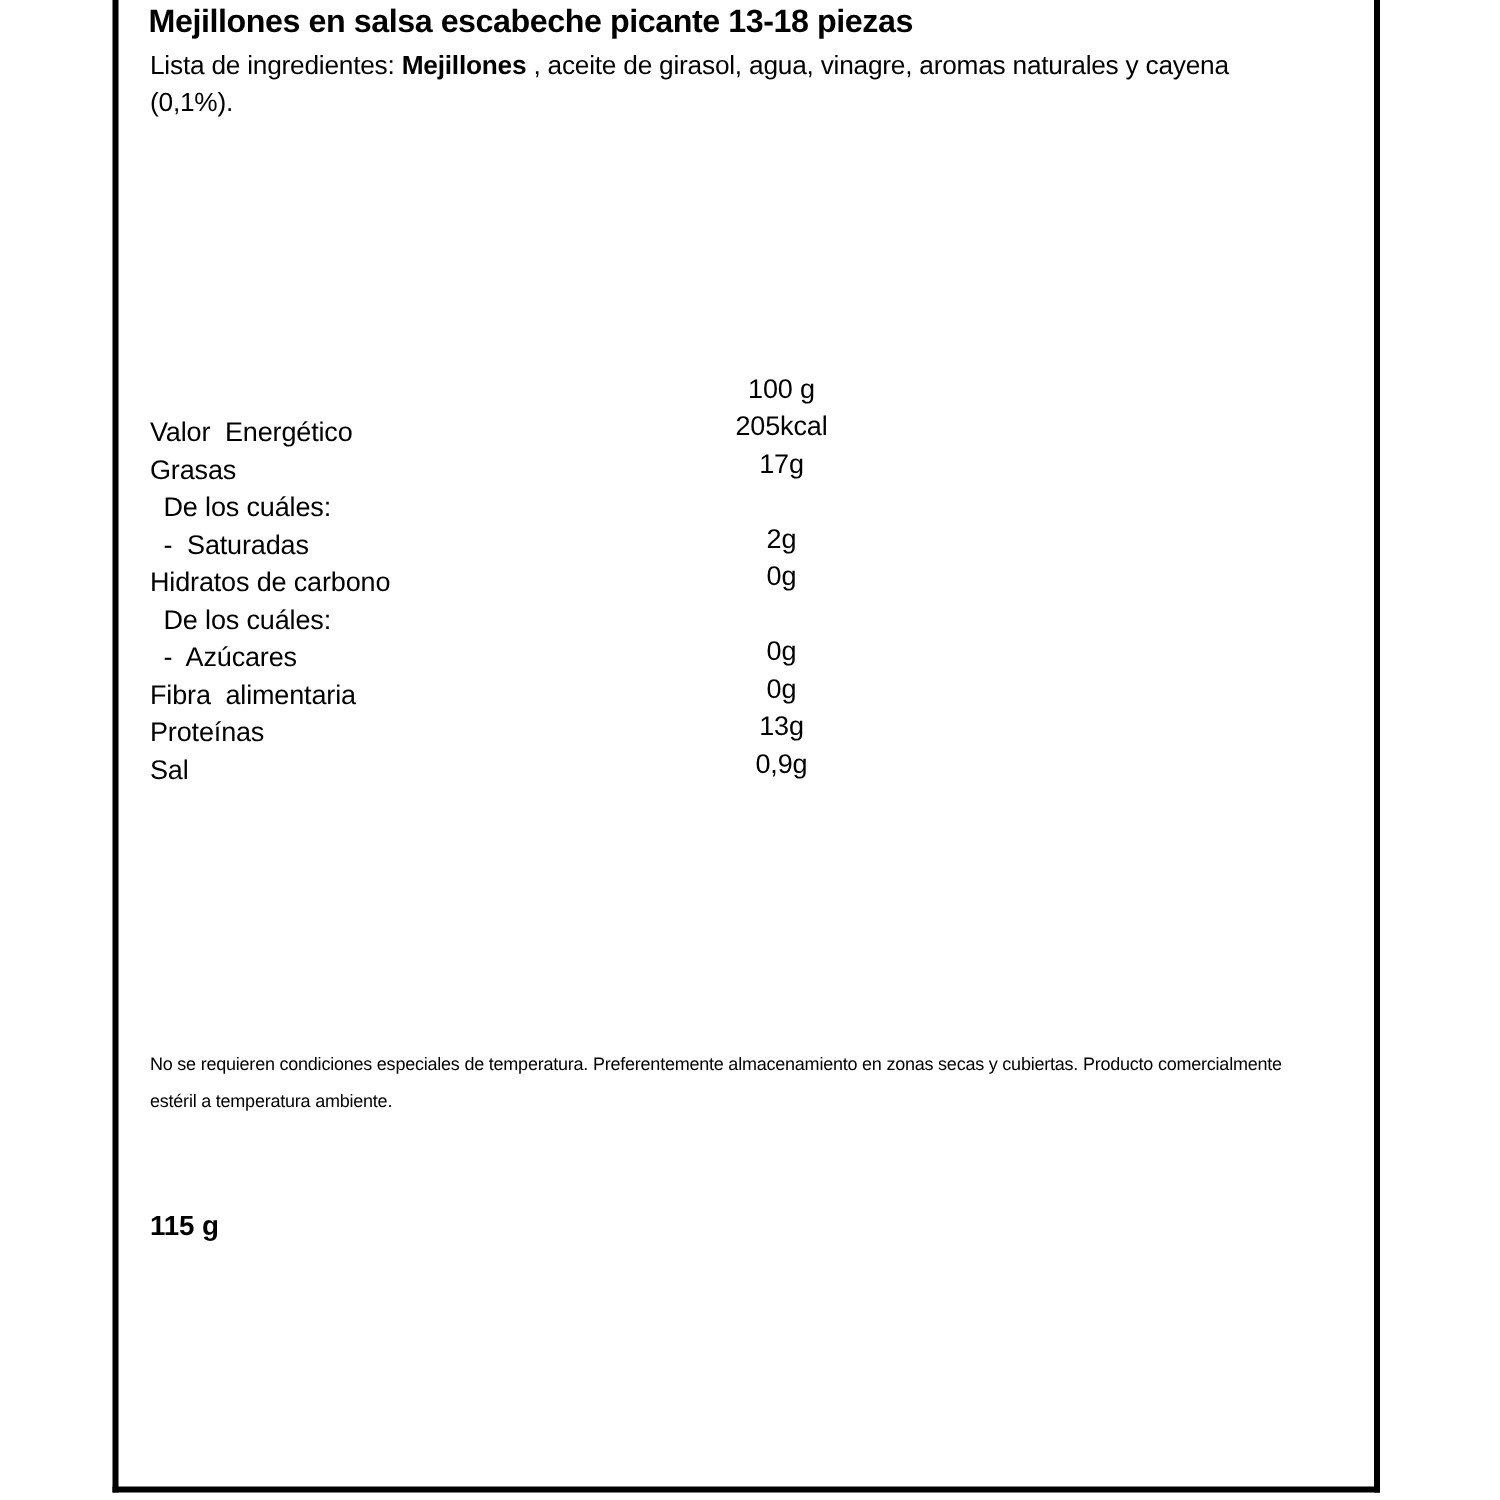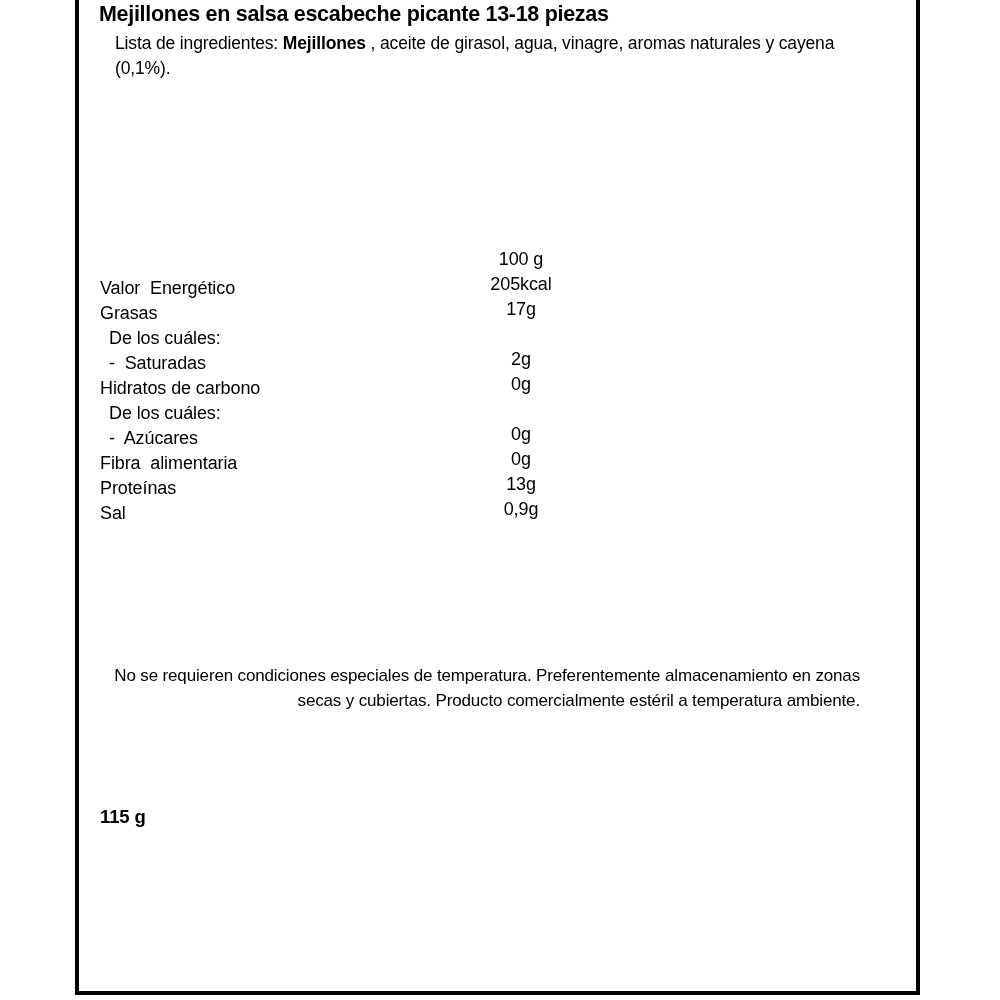--- a/index.html
+++ b/index.html
@@ -46,21 +46,21 @@
     font-size: 21.5px;
     font-weight: bold;
     letter-spacing: -0.3px;
     line-height: 24px;
     white-space: nowrap;
   }
 
   
   #ingredients-block {
     position: absolute;
-    left: 36px;
+    left: 21px;
     top: 37px;
     width: 755px;
     font-size: 17.5px;
     line-height: 25px;
     letter-spacing: -0.15px;
   }
   #ingredients-block b { font-weight: bold; }
 
   
   #nutrition-table {
@@ -89,26 +89,25 @@
     top: 0;
     text-align: center;
     white-space: pre;
   }
   .nrow.header .nvalue { top: 0; }
 
   
   #storage-text {
     position: absolute;
     left: 21px;
-    top: 669px;
+    top: 703px;
     width: 760px;
-    font-size: 17px;
+    font-size: 12px;
     line-height: 25px;
     letter-spacing: -0.15px;
-    text-align: right;
   }
 
   
   #net-weight {
     position: absolute;
     left: 21px;
     top: 812px;
     font-size: 18.5px;
     font-weight: bold;
     letter-spacing: -0.1px;

